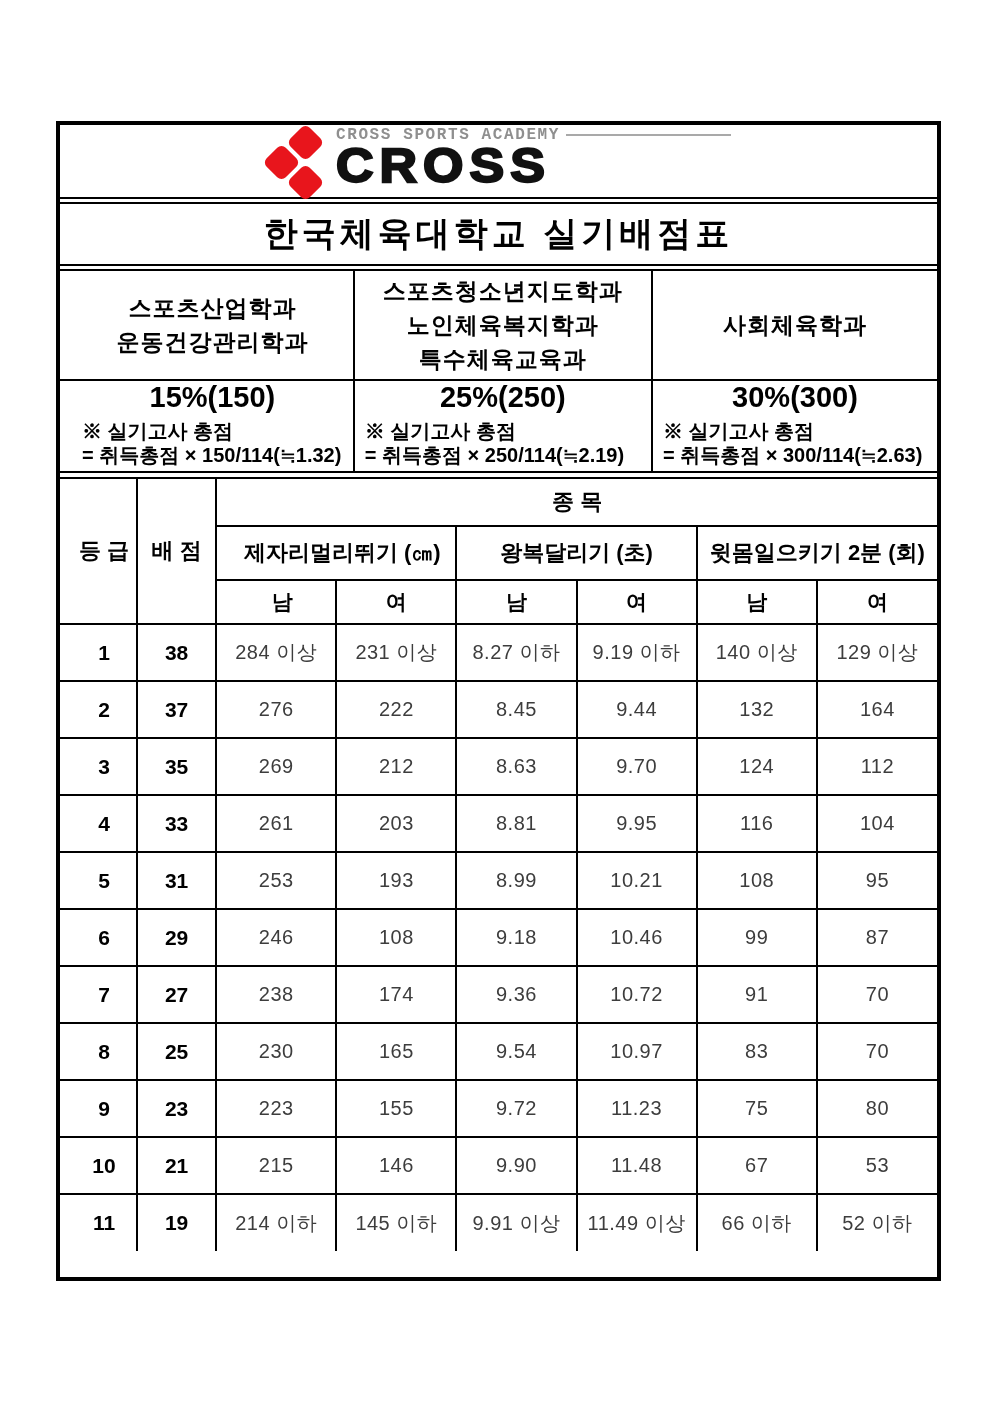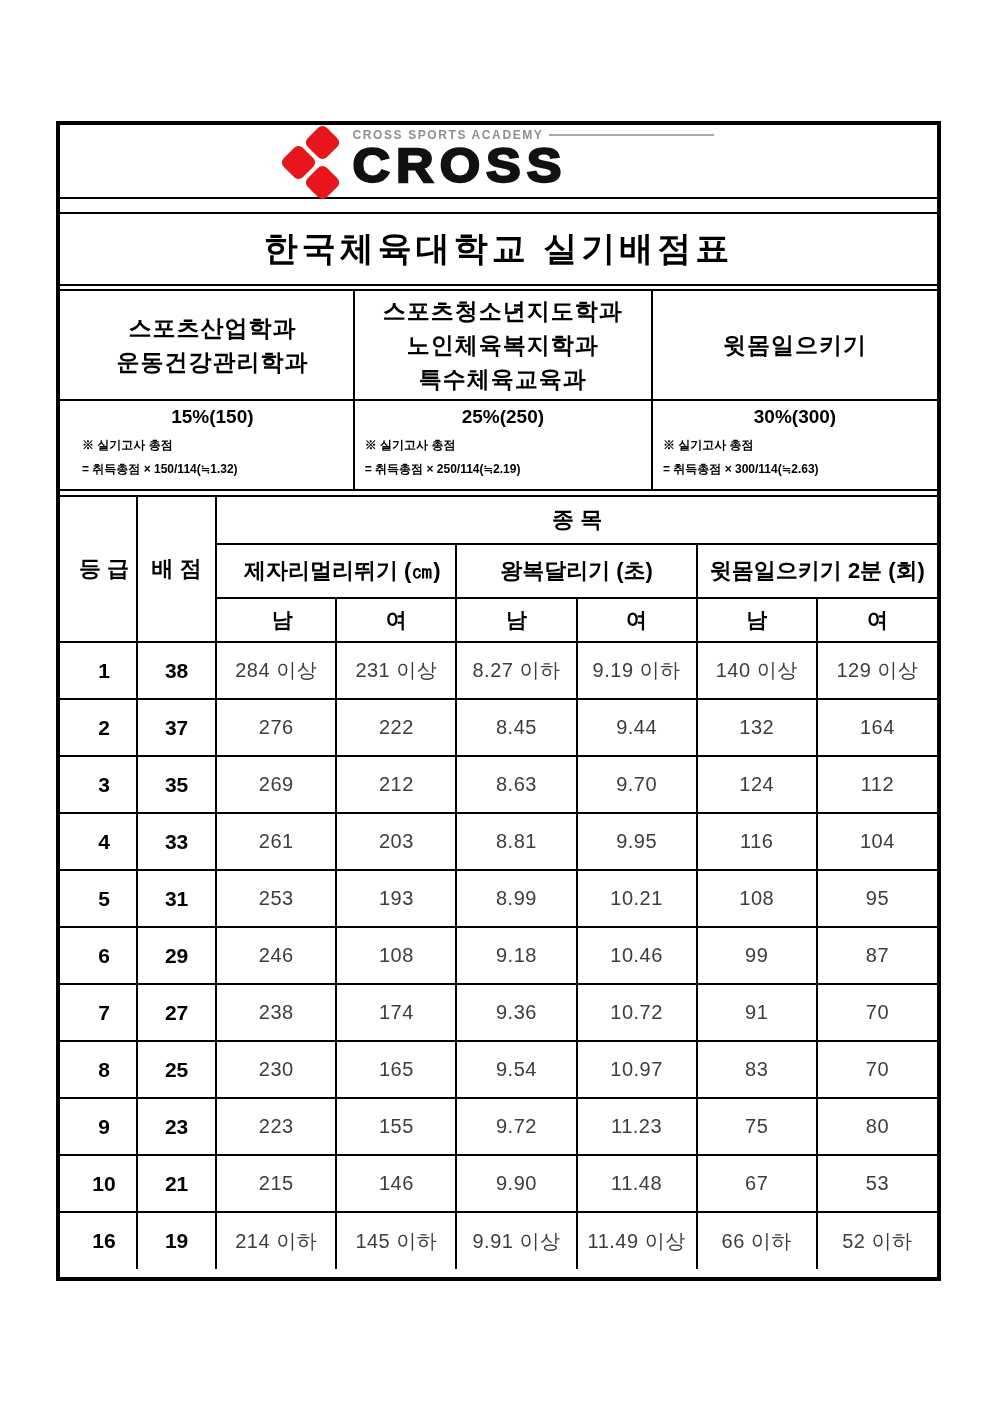--- a/index.html
+++ b/index.html
@@ -30,54 +30,54 @@
   .diamond {
     position: absolute; width: 27px; height: 27px;
     border-radius: 6px; transform: rotate(45deg);
   }
   .d1 { left: 26px; top: 1px; }
   .d2 { left: 2px;  top: 21px; }
   .d3 { left: 26px; top: 41px; }
   .logo-text { display: flex; flex-direction: column; }
   .brand-row { display: flex; align-items: center; height: 14px; margin-top: 2px; }
   .brand-small {
-    font-size: 12px; font-weight: bold; color: #8f8f8f;
-    letter-spacing: 1.6px; white-space: nowrap;
+    font-size: 16px; font-weight: bold; color: #8f8f8f;
+    letter-spacing: 1.6px; white-space: nowrap; font-family: Liberation Mono, monospace;
   }
   .brand-rule { width: 165px; height: 2px; background: #a9a9a9; margin-left: 6px; }
   .brand-large {
     font-size: 52px; font-weight: bold; color: #111;
     letter-spacing: 6px; line-height: 50px;
     -webkit-text-stroke: 2.5px #111;
     transform: scaleY(0.92);
     transform-origin: top left;
   }
 
   
   .title-band {
-    margin-top: 13px;
+    margin-top: 3px;
     border-top: 2px solid #000;
     border-bottom: 2px solid #000;
-    height: 74px;
+    height: 64px;
     display: flex; align-items: center; justify-content: center;
   }
   .doc-title { font-size: 34px; font-weight: bold; color: #000; letter-spacing: 4px; }
 
   
   table { border-collapse: collapse; width: 100%; table-layout: fixed; }
   td, th { border: 2px solid #000; text-align: center; vertical-align: middle; font-weight: normal; }
   td:first-child, th:first-child { border-left: none; padding-left: 12px; }
   td:last-child,  th:last-child  { border-right: none; }
 
   .dept-table { margin-top: 3px; }
   .dept-table .names-row td { height: 110px; }
   .dept-table .pct-row td { height: 90px; vertical-align: middle; padding-bottom: 4px; }
   .dept-name { font-size: 23px; font-weight: 600; color: #000; line-height: 34px; letter-spacing: 1px; }
-  .pct-line { font-size: 19px; font-weight: bold; color: #000; text-align: center; margin-bottom: 5px; }
-  .note-line { font-size: 12px; font-weight: bold; color: #000; text-align: left; padding-left: 10px; line-height: 24px; white-space: nowrap; }
+  .pct-line { font-size: 29px; font-weight: bold; color: #000; text-align: center; margin-bottom: 5px; }
+  .note-line { font-size: 20px; font-weight: bold; color: #000; text-align: left; padding-left: 10px; line-height: 24px; white-space: nowrap; }
 
   
   .score-table { margin-top: 4px; }
   .score-table tr:last-child td { border-bottom: none; }
   .hdr { font-size: 22px; font-weight: 600; color: #000; }
   .row-jongmok td { height: 48px; }
   .row-events td { height: 54px; font-size: 22px; font-weight: 600; }
   .row-gender td { height: 44px; font-size: 21px; font-weight: 600; }
   .key-cell { font-size: 21px; font-weight: bold; color: #000; }
   .val-cell { font-size: 20px; font-weight: 400; color: #3d3d3d; letter-spacing: 0.5px; }
@@ -121,21 +121,21 @@
         <td>
               <div class="dept-name">스포츠산업학과</div>
               <div class="dept-name">운동건강관리학과</div>
             </td>
         <td>
               <div class="dept-name">스포츠청소년지도학과</div>
               <div class="dept-name">노인체육복지학과</div>
               <div class="dept-name">특수체육교육과</div>
             </td>
         <td>
-              <div class="dept-name">윗몸일으키기</div>
+              <div class="dept-name">사회체육학과</div>
             </td>
       </tr>
       <tr class="pct-row">
         <td>
           <div class="pct-line">15%(150)</div>
           <div class="note-line">※ 실기고사 총점</div>
           <div class="note-line">= 취득총점 × 150/114(≒1.32)</div>
         </td>
         <td>
           <div class="pct-line">25%(250)</div>
@@ -277,21 +277,21 @@
             <td class="key-cell">10</td>
             <td class="key-cell">21</td>
             <td class="val-cell">215</td>
             <td class="val-cell">146</td>
             <td class="val-cell">9.90</td>
             <td class="val-cell">11.48</td>
             <td class="val-cell">67</td>
             <td class="val-cell">53</td>
           </tr>
           <tr>
-            <td class="key-cell">16</td>
+            <td class="key-cell">11</td>
             <td class="key-cell">19</td>
             <td class="val-cell">214 이하</td>
             <td class="val-cell">145 이하</td>
             <td class="val-cell">9.91 이상</td>
             <td class="val-cell">11.49 이상</td>
             <td class="val-cell">66 이하</td>
             <td class="val-cell">52 이하</td>
           </tr>
         </tbody>
     </table>

